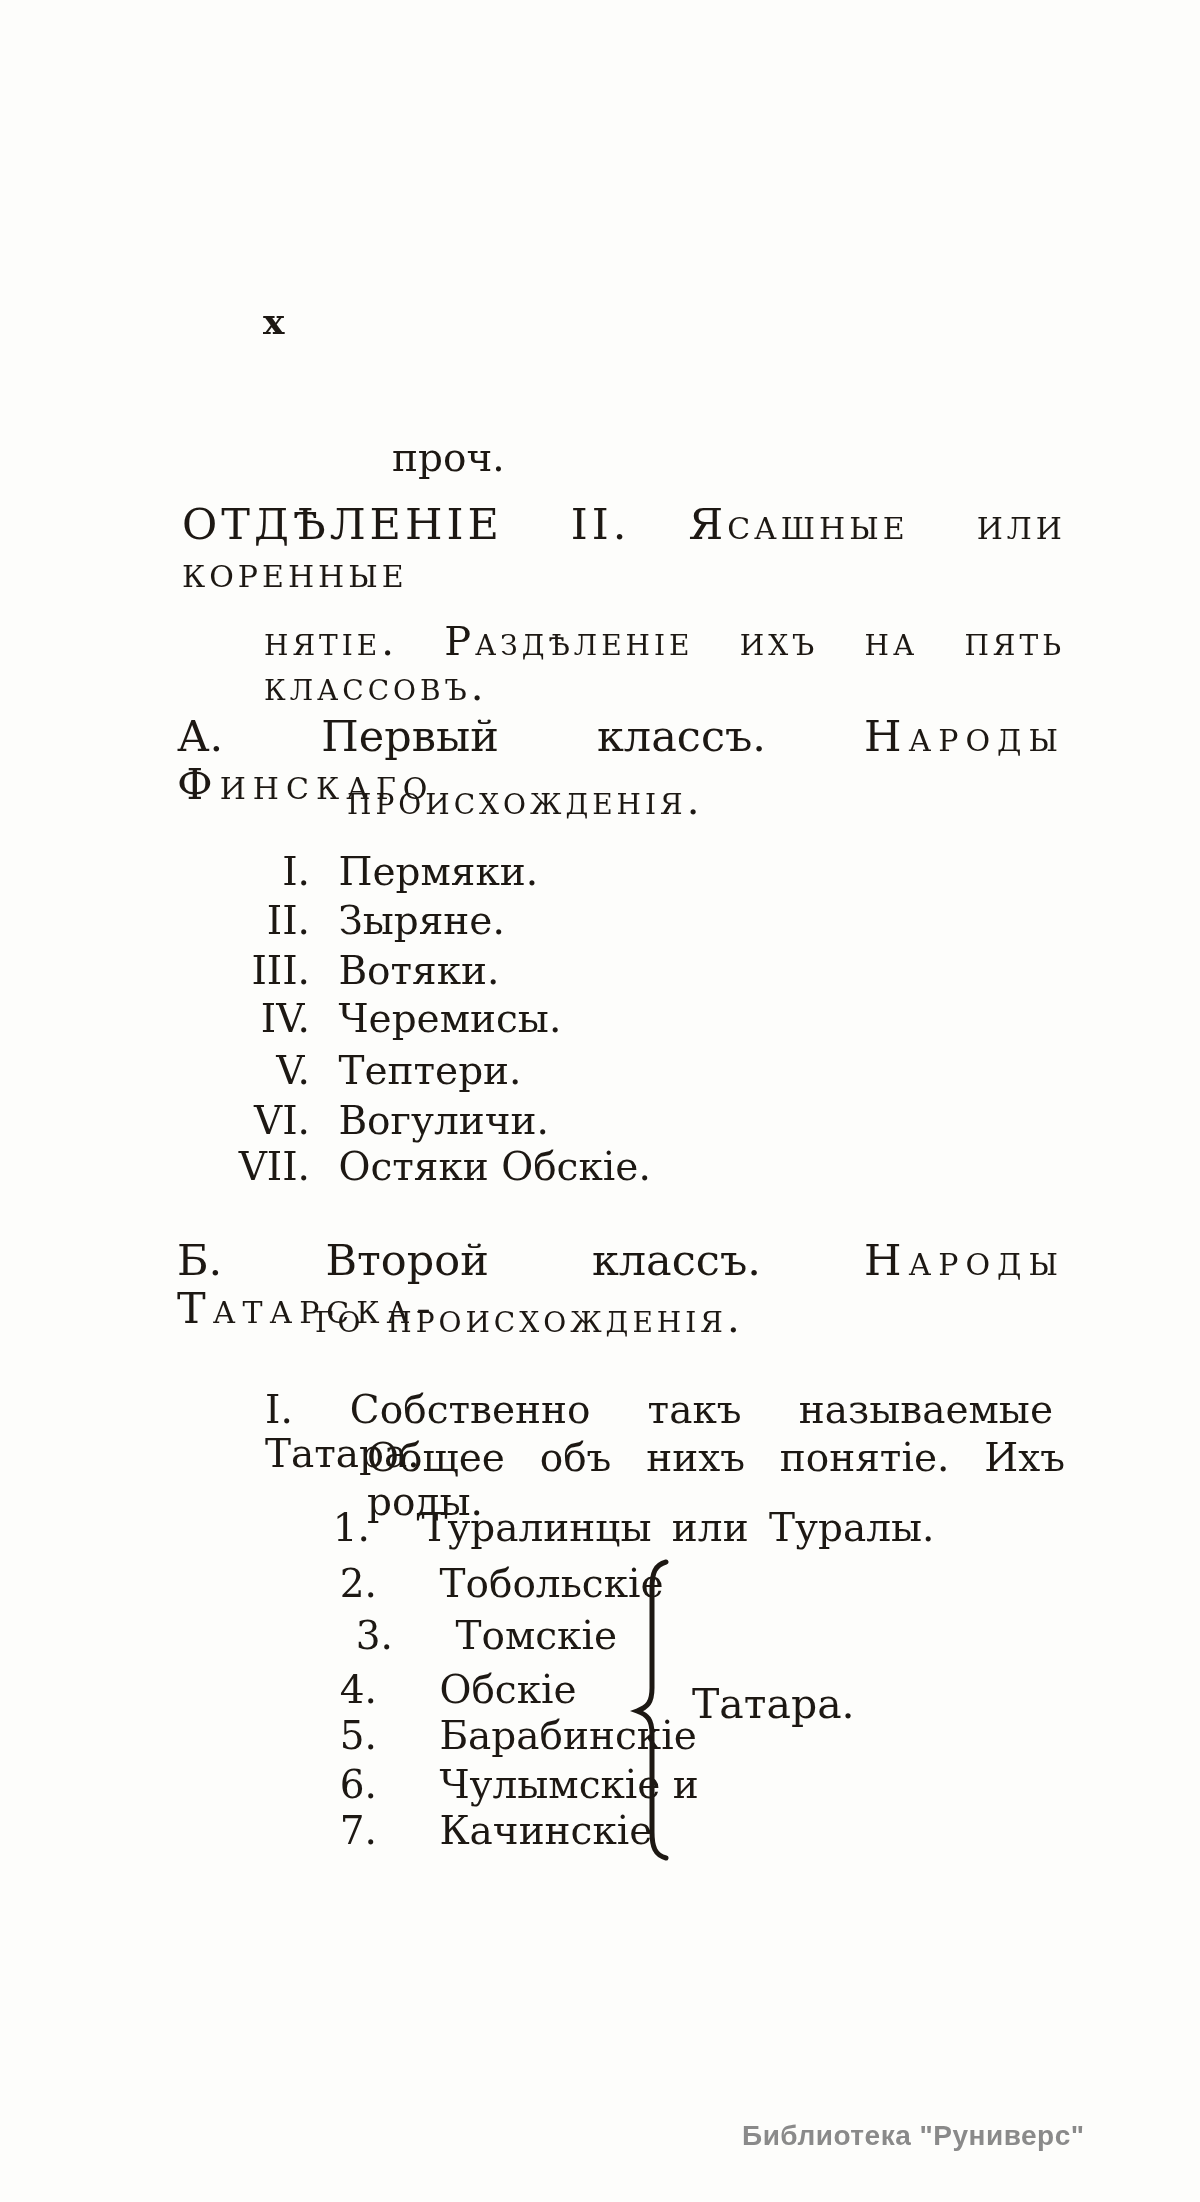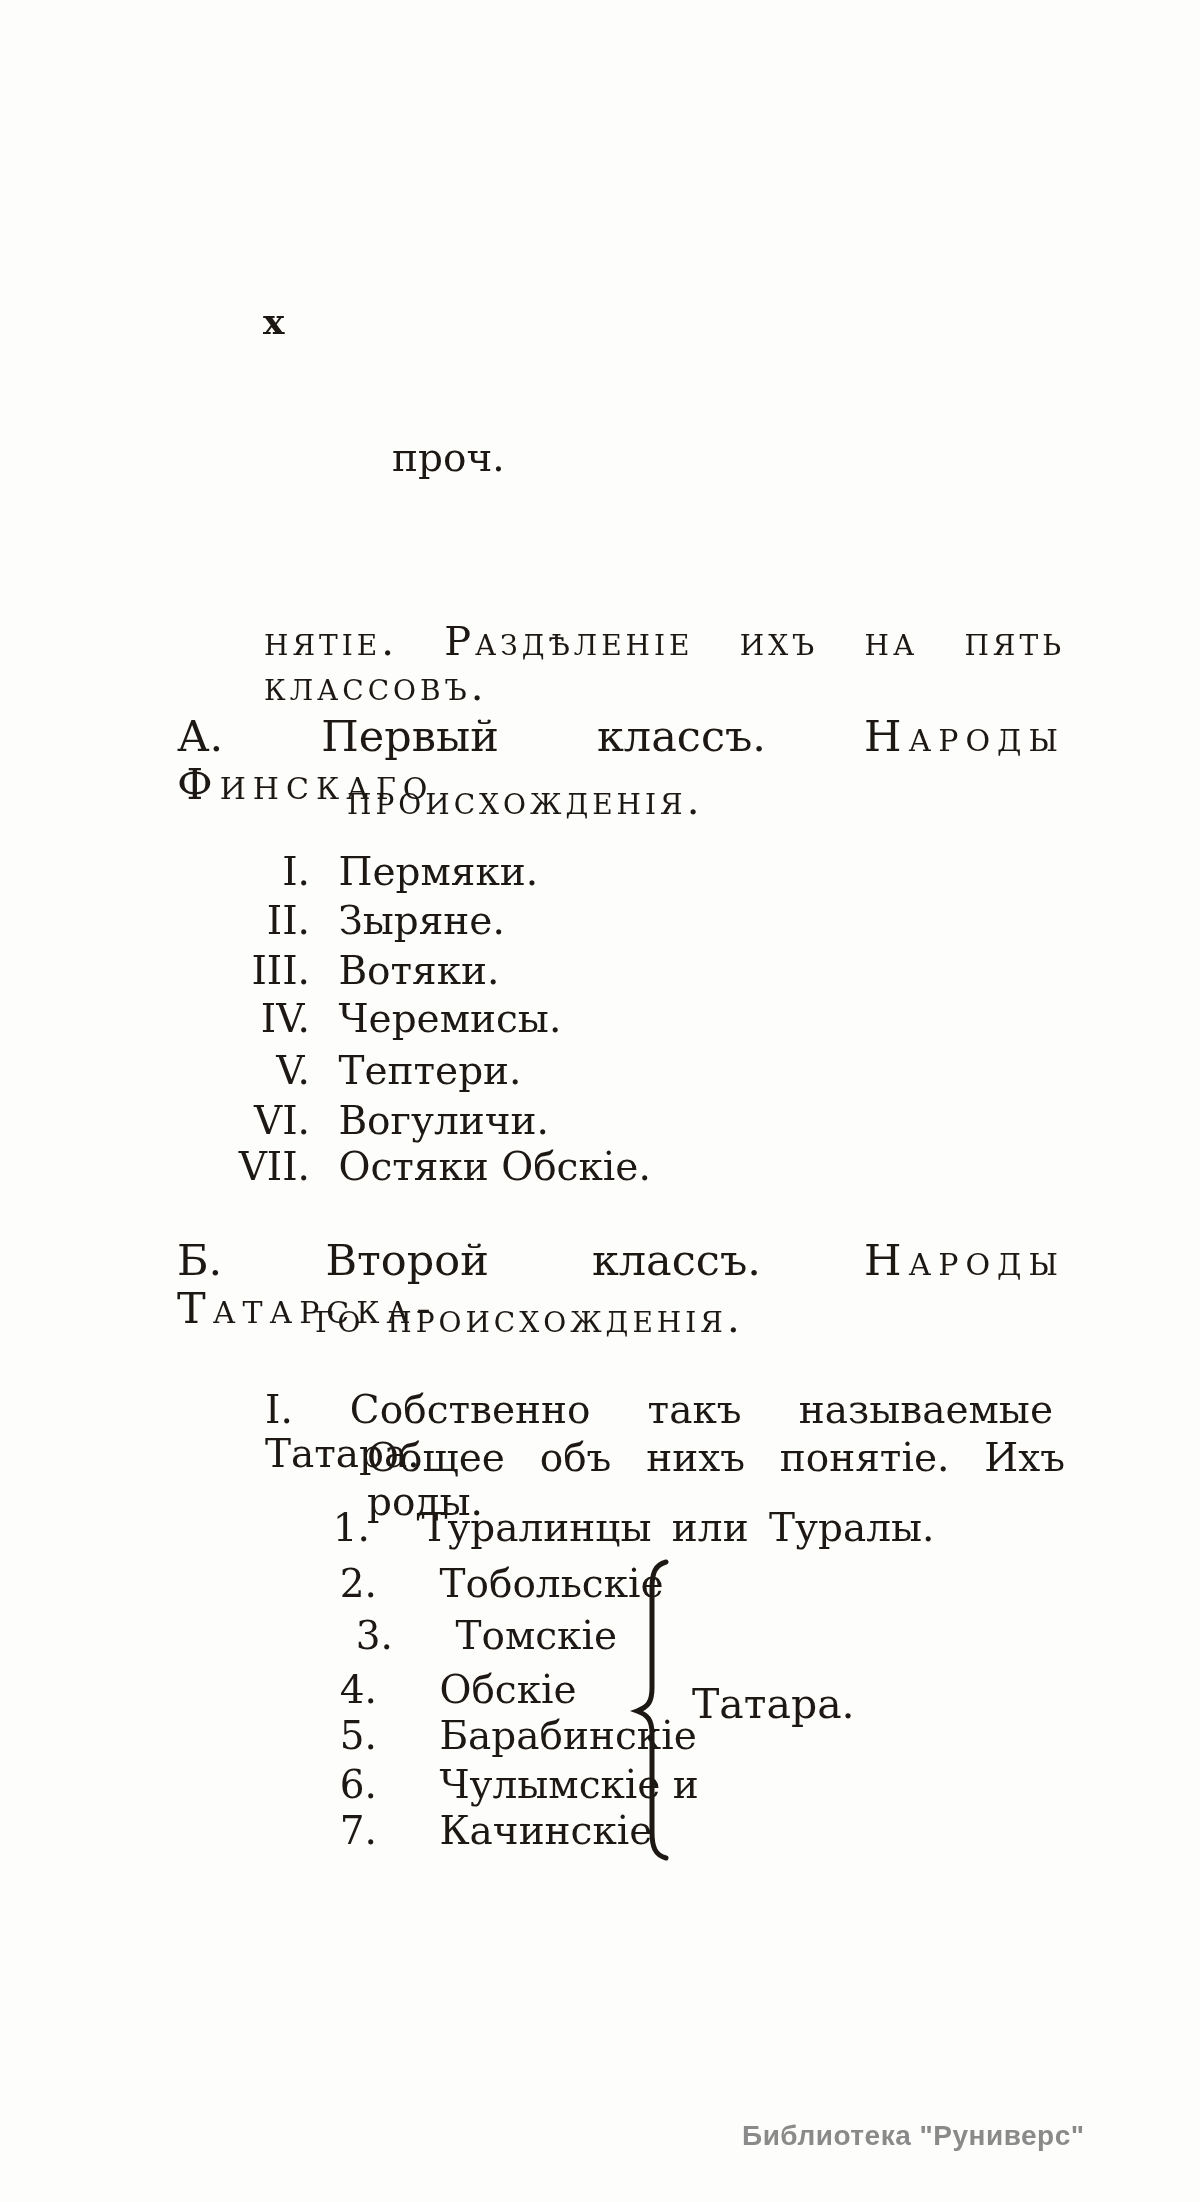--- a/index.html
+++ b/index.html
@@ -38,20 +38,24 @@
 </style>
 </head>
 <body>
 
 <div class="page">
 
   <div class="abs pagenum" style="left:263px; top:300px;">x</div>
 
   <div class="abs line" style="left:392px; top:436px;">проч.</div>
 
+  <div class="abs line h just" style="left:182px; top:500px; width:884px;">
+    <span class="capshead">ОТДѢЛЕНІЕ II.</span>
+    <span class="sc">Ясашные или коренные</span>
+  </div>
   <div class="abs line scline sc just" style="left:264px; top:619px; width:801px;">нятіе. Раздѣленіе ихъ на пять классовъ.</div>
 
   <div class="abs line h just" style="left:177px; top:712px; width:888px;">
     <span>А.</span>
     <span>Первый классъ.</span>
     <span class="sc-wide">Народы Финскаго</span>
   </div>
   <div class="abs line scline sc" style="left:347px; top:778px;">происхожденія.</div>
 
   <div class="abs line row" style="left:230px; top:850px;">

